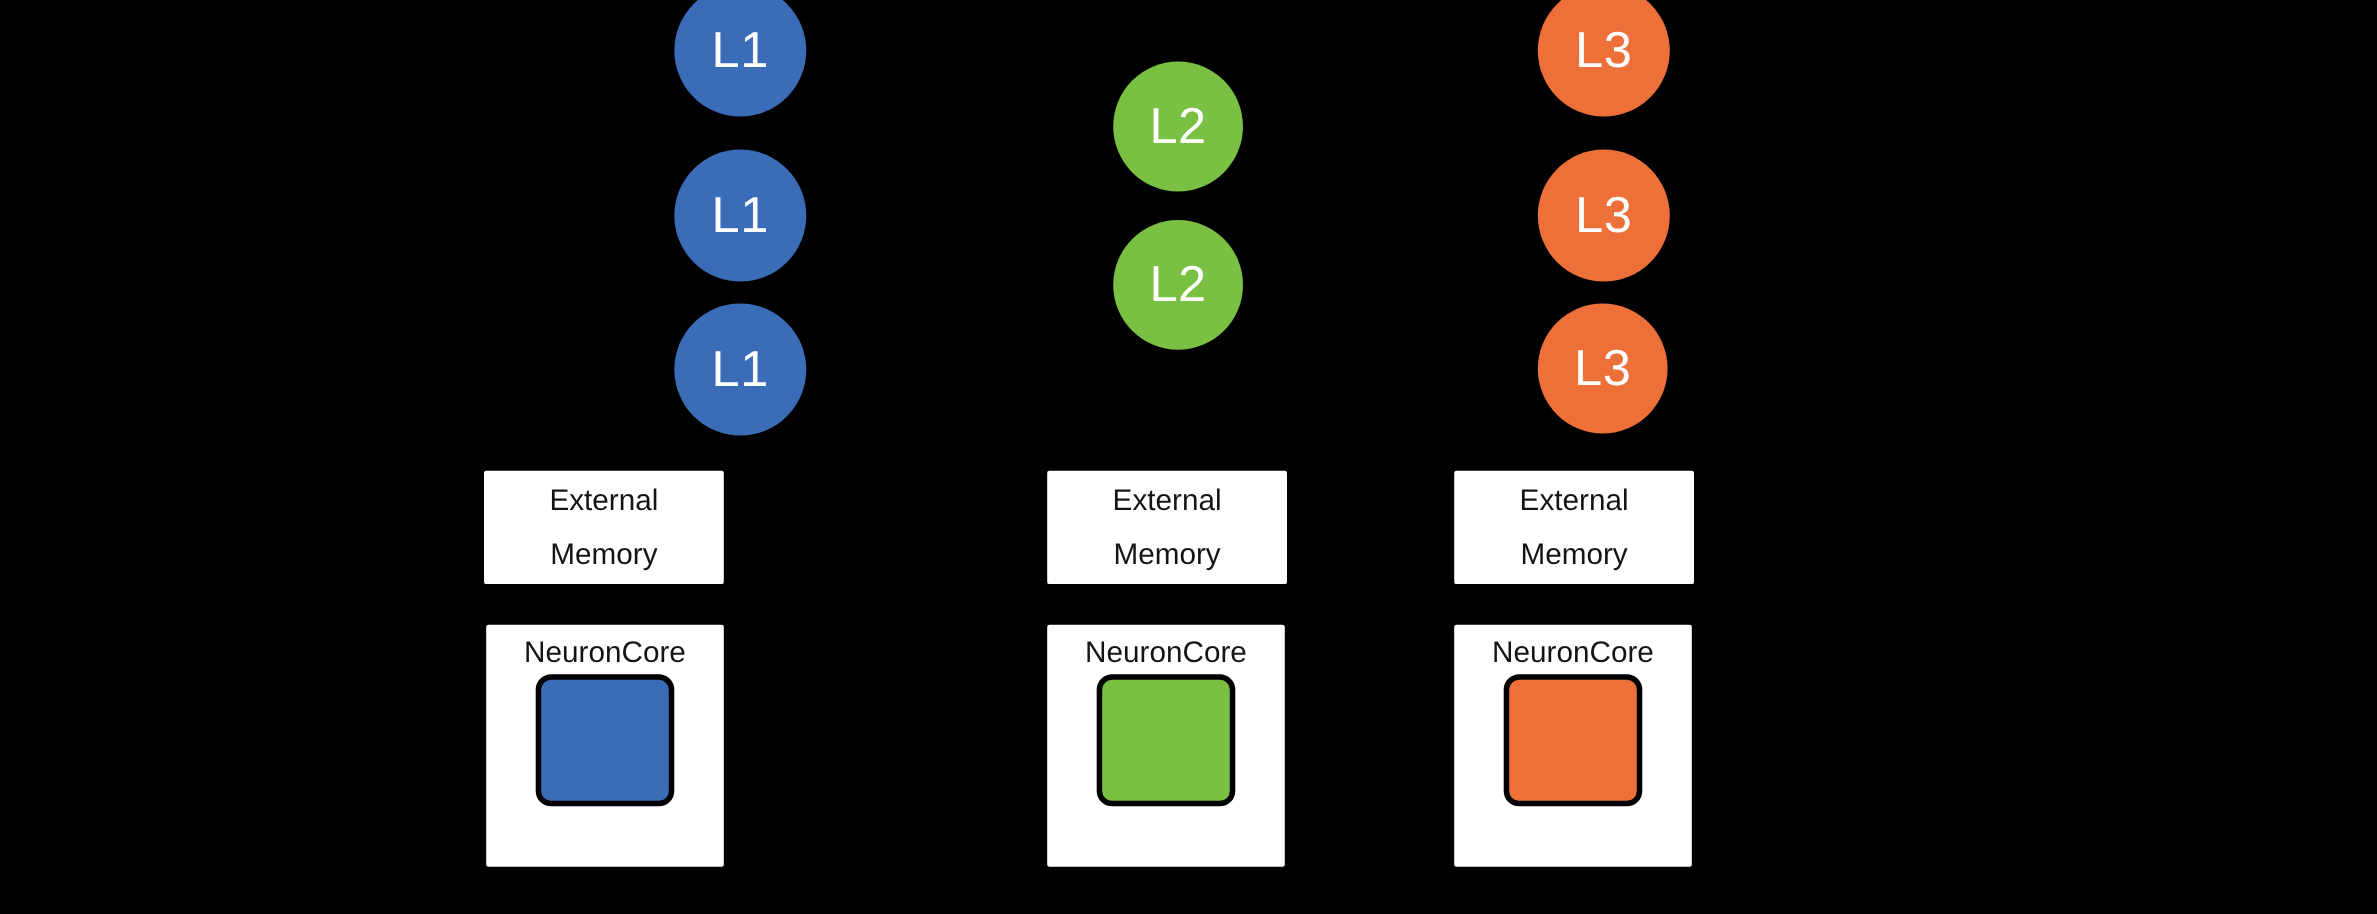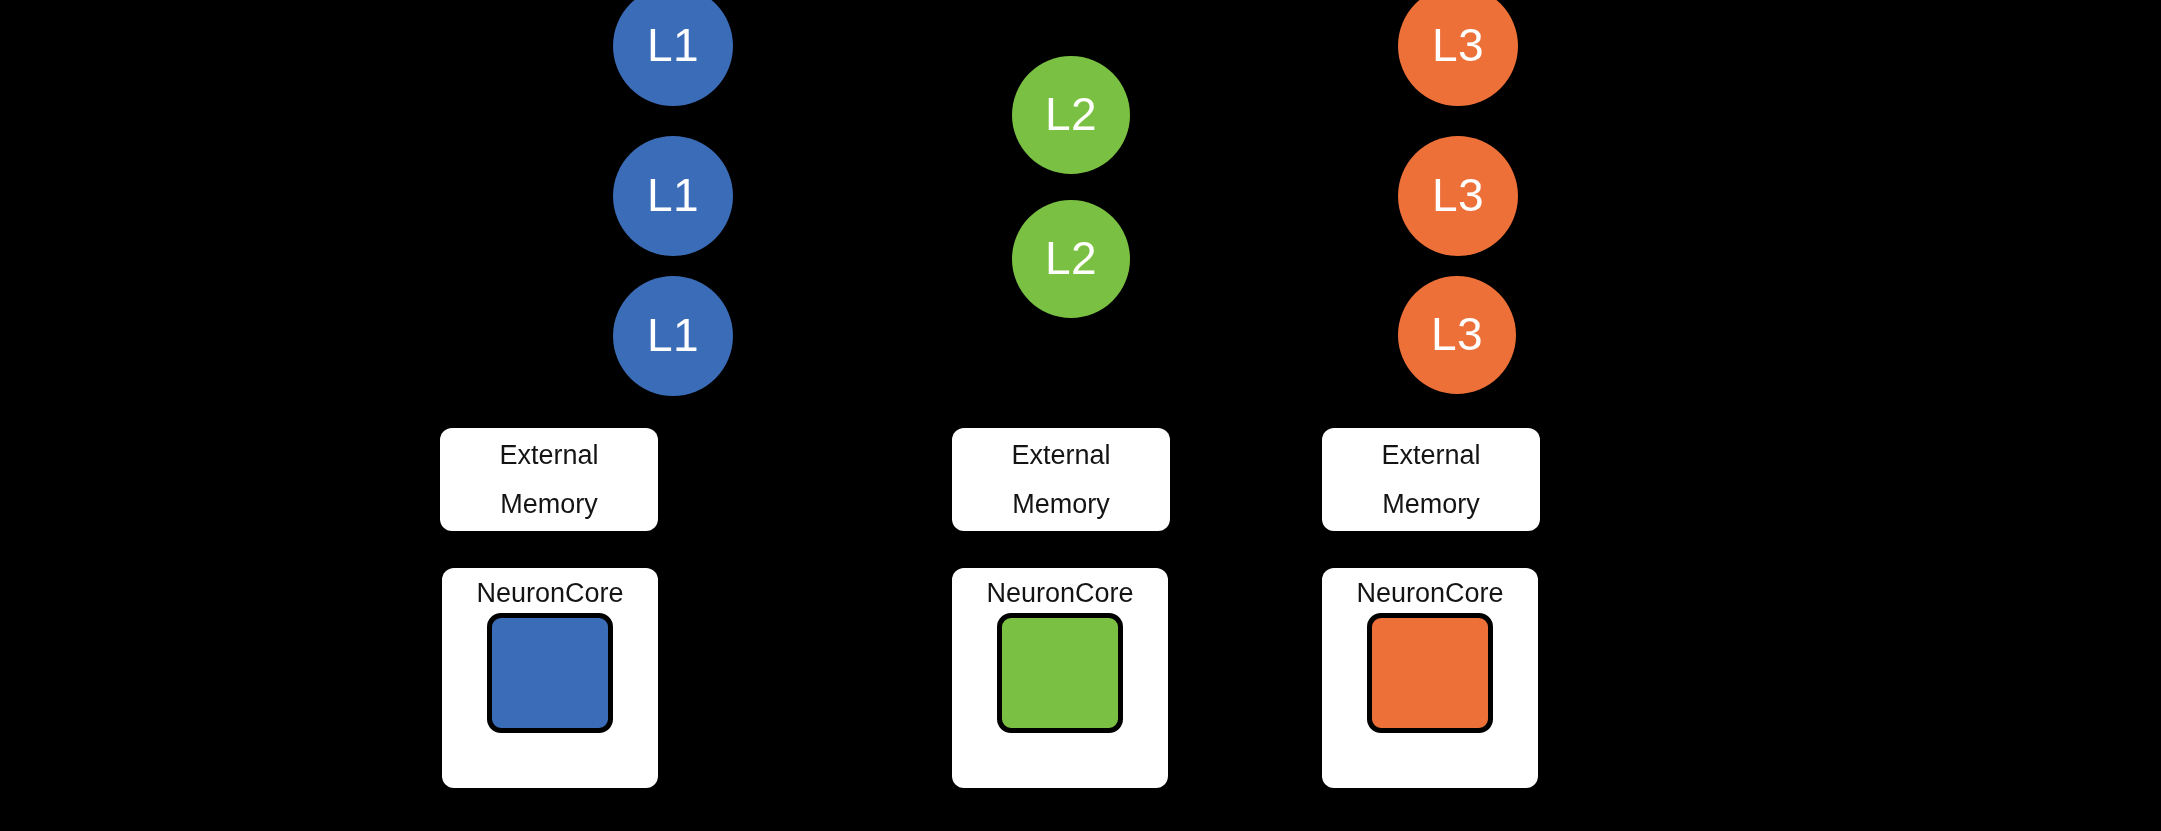--- a/index.html
+++ b/index.html
@@ -35,21 +35,21 @@
     line-height: 1;
     user-select: none;
   }
   .layer-circle .layer-label {
     transform: translateY(-1px);
   }
   
   .card {
     position: absolute;
     background: #ffffff;
-    border-radius: 12px;
+    border-radius: 2px;
     box-sizing: border-box;
   }
   .ext-mem {
     display: flex;
     flex-direction: column;
     align-items: center;
     justify-content: center;
     color: #141414;
     font-size: 27px;
     line-height: 1.0;

